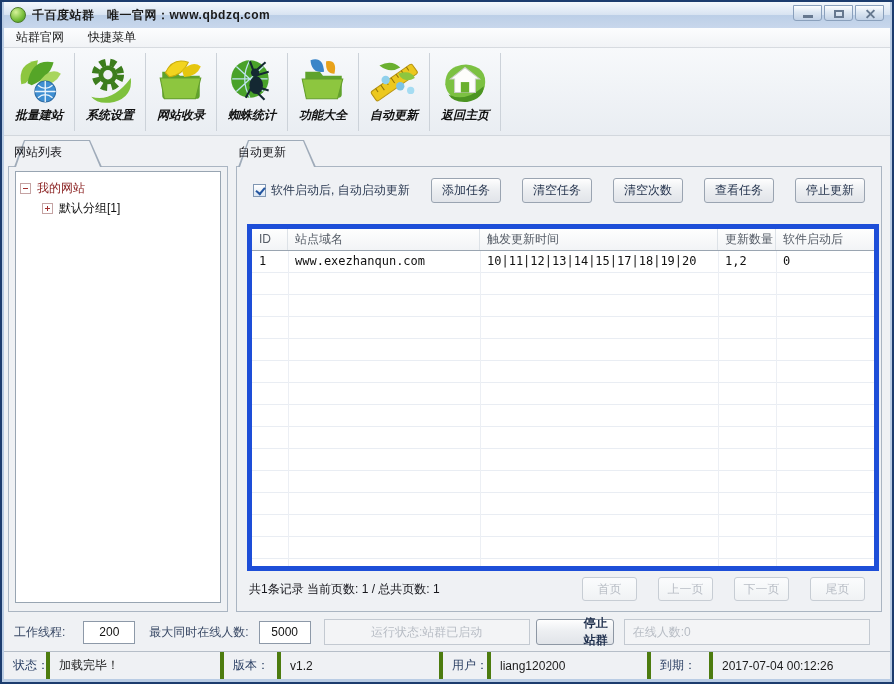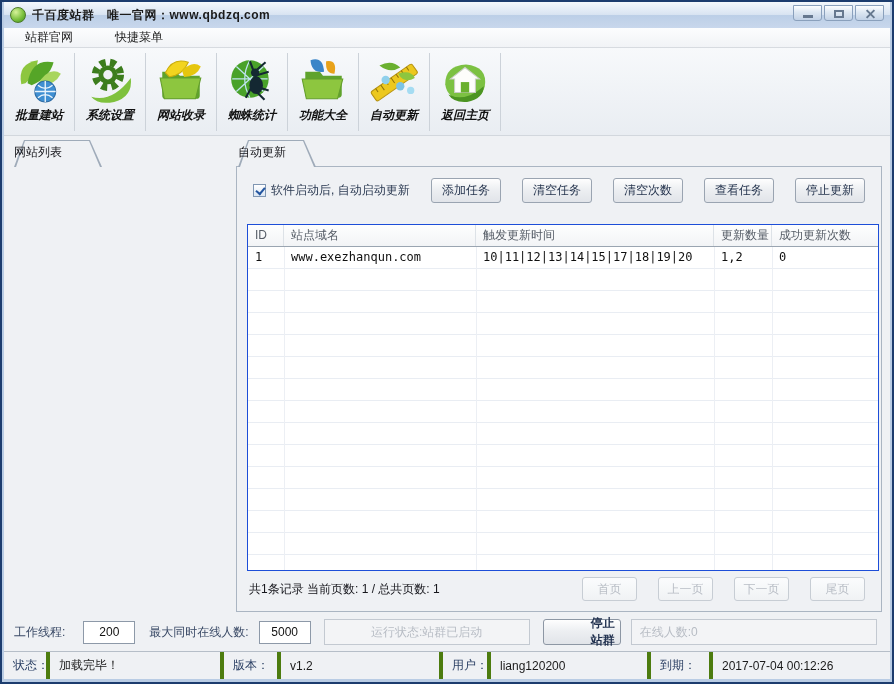--- a/index.html
+++ b/index.html
@@ -17,21 +17,21 @@
   .win-btn { width:29px; height:16px; border:1px solid #8aa0bc; border-radius:0 0 3px 3px;
     background:linear-gradient(#fdfeff,#dde7f2 45%,#c2d2e6); position:relative; cursor:default; }
   .glyph-min { position:absolute; left:9px; top:9px; width:10px; height:3px; background:#66788f; }
   .glyph-max { position:absolute; left:9px; top:4px; width:10px; height:8px; border:2px solid #66788f; }
   .glyph-close-a,.glyph-close-b { position:absolute; left:9px; top:7px; width:11px; height:2px; background:#66788f; }
   .glyph-close-a { transform:rotate(45deg); } .glyph-close-b { transform:rotate(-45deg); }
   
   .client { background:#eff1f4; height:651px; display:flex; flex-direction:column; }
   .menubar { height:20px; display:flex; align-items:center; background:linear-gradient(#fcfdfe,#f1f3f6);
     border-bottom:1px solid #d7dbe0; }
-  .menu-item { padding:0 21px; color:#1a1a1a; height:100%; display:flex; align-items:center; }
+  .menu-item { padding:0 12px; color:#1a1a1a; height:100%; display:flex; align-items:center; }
   
   .toolbar { height:88px; display:flex; background:linear-gradient(#f7f9fb,#e9edf2); border-bottom:1px solid #d2d7dd; }
   .tool-cell { width:71px; height:78px; margin-top:5px; display:flex; flex-direction:column; align-items:center;
     border-right:1px solid #ccd2d9; padding-top:2px;font-style:italic; }
   .tool-cell .ticon { width:50px; height:50px; }
   .tool-label { margin-top:2px; color:#111; font-weight:bold; }
   
   .workarea { position:relative; flex:1; }
   .tab { position:absolute; height:27px; z-index:2; }
   .tab::before { content:""; position:absolute; inset:0; background:#9fabb9;
@@ -54,21 +54,21 @@
   .controls-row { position:absolute; left:0; right:0; top:11px; display:flex; align-items:center; padding:0 16px; }
   .checkbox-wrap { display:flex; align-items:center; gap:5px; flex:1; }
   .checkbox { width:13px; height:13px; border:1px solid #7f96b2; background:linear-gradient(#fff,#dbe6f2); position:relative; flex:none; }
   .checkbox::after { content:""; position:absolute; left:2px; top:2px; width:7px; height:4px;
     border-left:2px solid #2456a0; border-bottom:2px solid #2456a0; transform:rotate(-50deg); }
   .checkbox-label { color:#2b3a52; }
   .btn { display:inline-flex; align-items:center; justify-content:center; border:1px solid #9aa4b1; border-radius:3px;
     background:linear-gradient(#fefefe,#edeff2 45%,#e1e4e9); color:#25344e; cursor:default; }
   .task-btn { width:70px; height:25px; margin-left:21px; }
   
-  .tbl { position:absolute; left:10px; top:57px; width:632px; height:347px; border:1px solid #1d4ed8; background:#14b8a6; }
+  .tbl { position:absolute; left:10px; top:57px; width:632px; height:347px; border:5px solid #1d4ed8; background:#14b8a6; }
   .tbl-header { display:flex; height:22px; background:linear-gradient(#fefefe,#f2f4f6); border-bottom:1px solid #9aa5b1; color:#555c66; }
   .th { padding-left:7px; line-height:21px; border-right:1px solid #dde2e7; overflow:hidden; white-space:nowrap; }
   .tbl-body { position:absolute; left:0; right:0; top:22px; bottom:0;
     background:repeating-linear-gradient(to bottom, #fff 0 21px, #e9edf3 21px 22px); }
   .vline { position:absolute; top:22px; bottom:0; width:1px; background:#eceff4; }
   .tbl-row { display:flex; height:22px; color:#101010; font-family:"DejaVu Sans Mono",monospace; }
   .td { padding-left:7px; line-height:21px; overflow:hidden; white-space:nowrap; }
   .c0{width:36px;flex:none;} .c1{width:192px;flex:none;} .c2{width:238px;flex:none;} .c3{width:58px;flex:none;} .c4{flex:1;}
   .summary-row { position:absolute; left:12px; right:16px; top:410px; display:flex; align-items:center; }
   .summary-text { color:#16161c;text-align:center; }
@@ -196,20 +196,37 @@
         <div class="tool-label">返回主页</div>
       </div>
 
     </div>
 
     <div class="workarea">
 
       <div class="tab" style="left:10px; top:4px; width:88px;">
         <span>网站列表</span>
       </div>
+      <div class="pane" style="left:4px; top:30px; width:220px; height:446px;">
+        <div class="tree-box">
+          <div class="tree-row">
+            <span class="expander">
+                <span class="h"></span>
+              </span>
+            <span class="tree-root-label">我的网站</span>
+          </div>
+          <div class="tree-row child">
+            <span class="expander">
+                <span class="h"></span>
+                <span class="v"></span>
+              </span>
+            <span class="tree-child-label">默认分组[1]</span>
+          </div>
+        </div>
+      </div>
 
       <div class="tab" style="left:234px; top:4px; width:78px;">
         <span>自动更新</span>
       </div>
       <div class="pane" style="left:232px; top:30px; width:646px; height:446px;">
 
         <div class="controls-row">
           <div class="checkbox-wrap">
             <span class="checkbox"></span>
             <span class="checkbox-label">软件启动后, 自动启动更新</span>
@@ -220,21 +237,21 @@
           <div class="btn task-btn">查看任务</div>
           <div class="btn task-btn">停止更新</div>
         </div>
 
         <div class="tbl">
           <div class="tbl-header">
             <div class="th c0">ID</div>
             <div class="th c1">站点域名</div>
             <div class="th c2">触发更新时间</div>
             <div class="th c3">更新数量</div>
-            <div class="th c4" style="border-right:none;">成功更新次数</div>
+            <div class="th c4" style="border-right:none;">软件启动后</div>
           </div>
           <div class="tbl-body">
             <div class="tbl-row">
               <div class="td c0">1</div>
               <div class="td c1">www.exezhanqun.com</div>
               <div class="td c2">10|11|12|13|14|15|17|18|19|20</div>
               <div class="td c3">1,2</div>
               <div class="td c4">0</div>
             </div>
           </div>
@@ -253,21 +270,21 @@
         </div>
 
       </div>
 
       <div class="bottom-row">
         <span class="br-label" style="margin-left:10px;">工作线程:</span>
         <input class="num-input" style="margin-left: 18px;" value="200">
         <span class="br-label" style="margin-left:14px;">最大同时在线人数:</span>
         <input class="num-input" style="margin-left: 10px;" value="5000">
         <div class="flat-box" style="margin-left:13px; width:206px; justify-content:center;">运行状态:站群已启动</div>
-        <div class="btn stop-btn" style="margin-left:13px;padding-left:47px;">停止站群</div>
+        <div class="btn stop-btn" style="margin-left:6px;padding-left:47px;">停止站群</div>
         <div class="flat-box" style="margin-left:10px; width:246px; padding-left:8px;">在线人数:0</div>
       </div>
 
     </div>
 
     <div class="statusbar">
       <div class="seg seg-label" style="width:46px;">状态：</div>
       <div class="seg seg-value" style="width:174px;">加载完毕！</div>
       <div class="seg seg-label" style="width:57px;">版本：</div>
       <div class="seg seg-value" style="width:162px;">v1.2</div>

